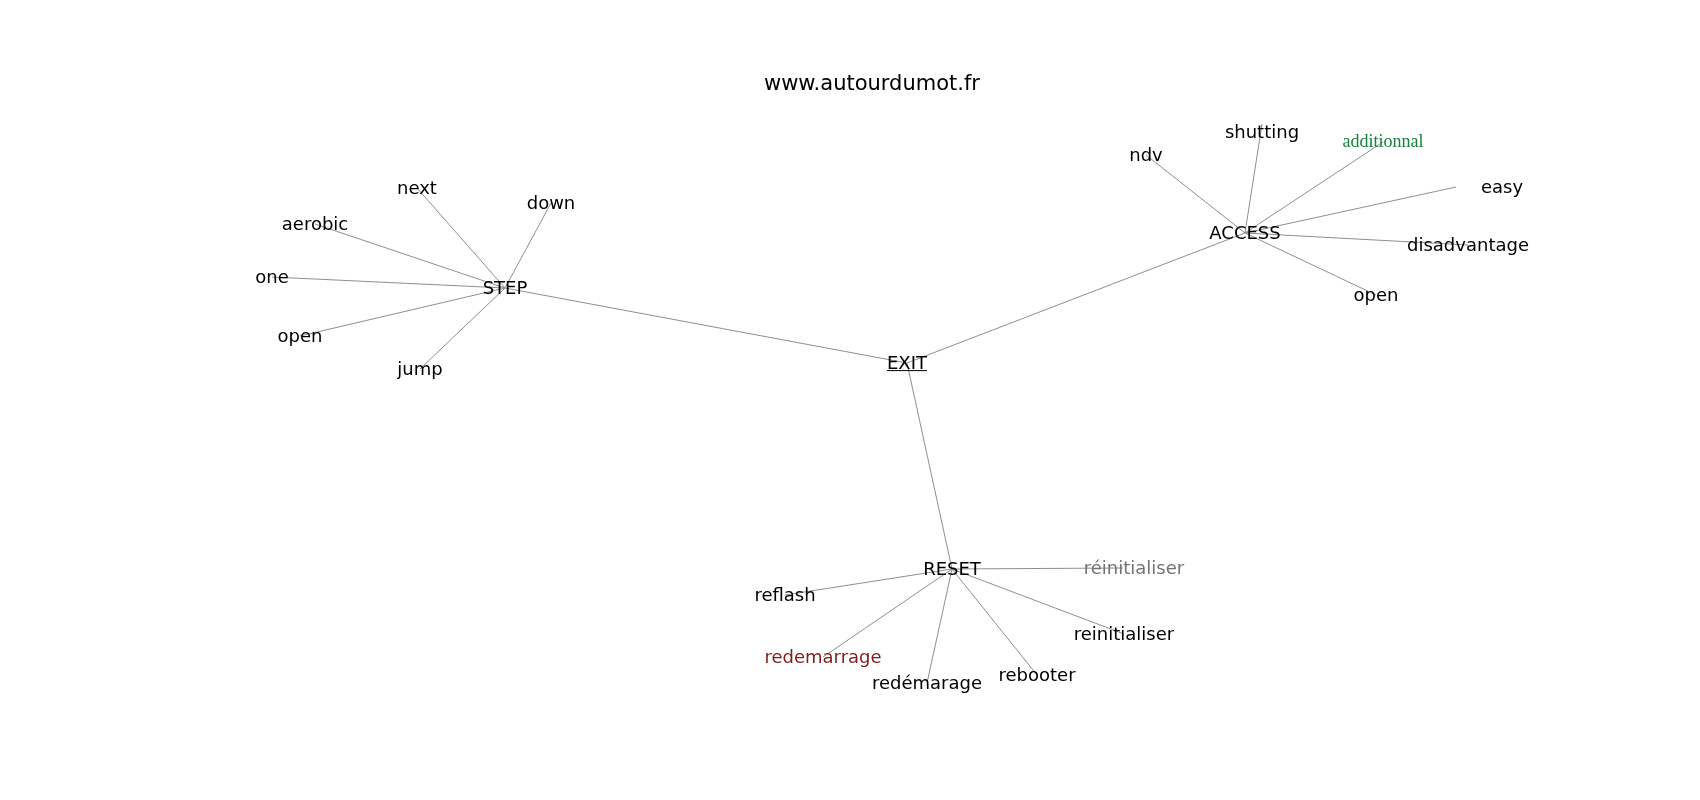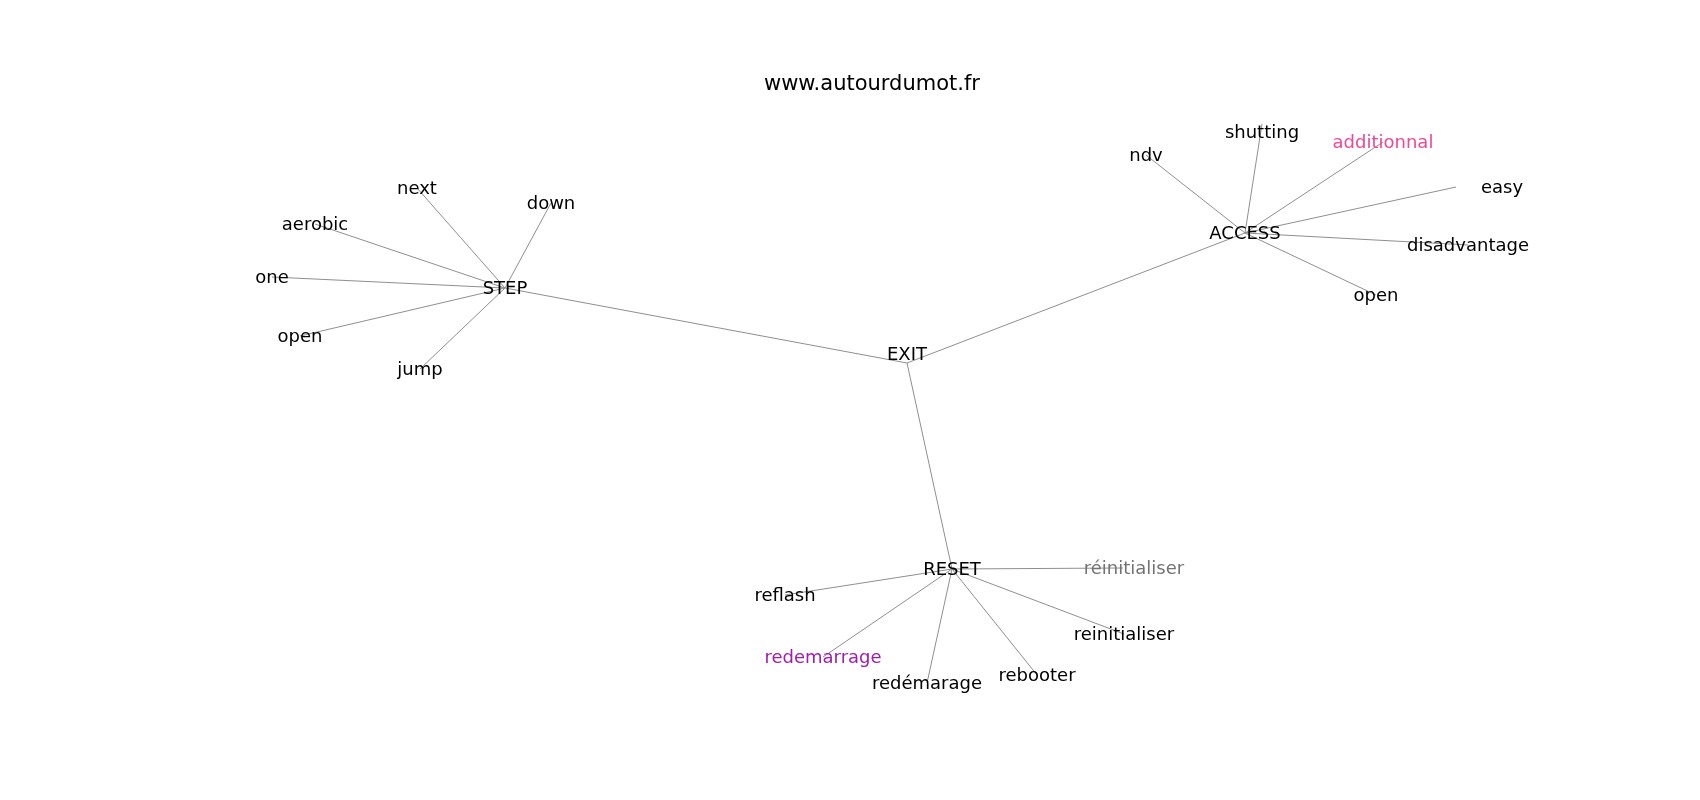--- a/index.html
+++ b/index.html
@@ -64,37 +64,37 @@
       <line x1="1245" y1="233" x2="1468" y2="245" stroke="#8f8f8f" stroke-width="1"></line>
       <line x1="1245" y1="233" x2="1376" y2="295" stroke="#8f8f8f" stroke-width="1"></line>
       <line x1="952" y1="569" x2="1123" y2="568" stroke="#8f8f8f" stroke-width="1"></line>
       <line x1="952" y1="569" x2="785" y2="595" stroke="#8f8f8f" stroke-width="1"></line>
       <line x1="952" y1="569" x2="1124" y2="634" stroke="#8f8f8f" stroke-width="1"></line>
       <line x1="952" y1="569" x2="823" y2="657" stroke="#8f8f8f" stroke-width="1"></line>
       <line x1="952" y1="569" x2="927" y2="683" stroke="#8f8f8f" stroke-width="1"></line>
       <line x1="952" y1="569" x2="1037" y2="675" stroke="#8f8f8f" stroke-width="1"></line>
     </svg>
   <div class="node-layer">
-      <div class="node-label" style="left: 907px; top: 354px; color: rgb(0, 0, 0);">EXIT</div>
+      <div class="node-label" style="left: 907px; top: 363px; color: rgb(0, 0, 0); text-decoration: underline;">EXIT</div>
       <div class="node-label" style="left: 505px; top: 288px; color: rgb(0, 0, 0);">STEP</div>
       <div class="node-label" style="left: 417px; top: 188px; color: rgb(0, 0, 0);">next</div>
       <div class="node-label" style="left: 551px; top: 203px; color: rgb(0, 0, 0);">down</div>
       <div class="node-label" style="left: 315px; top: 224px; color: rgb(0, 0, 0);">aerobic</div>
       <div class="node-label" style="left: 272px; top: 277px; color: rgb(0, 0, 0);">one</div>
       <div class="node-label" style="left: 300px; top: 336px; color: rgb(0, 0, 0);">open</div>
       <div class="node-label" style="left: 420px; top: 369px; color: rgb(0, 0, 0);">jump</div>
       <div class="node-label" style="left: 1245px; top: 233px; color: rgb(0, 0, 0);">ACCESS</div>
       <div class="node-label" style="left: 1146px; top: 155px; color: rgb(0, 0, 0);">ndv</div>
       <div class="node-label" style="left: 1262px; top: 132px; color: rgb(0, 0, 0);">shutting</div>
-      <div class="node-label" style="left: 1383px; top: 142px; color: #ec4899;">additionnal</div>
+      <div class="node-label" style="left: 1383px; top: 142px; color: #15803d; font-family: Liberation Serif, serif;">additionnal</div>
       <div class="node-label" style="left: 1456px; top: 187px; color: rgb(0, 0, 0); margin-left: 46px;">easy</div>
       <div class="node-label" style="left: 1468px; top: 245px; color: rgb(0, 0, 0);">disadvantage</div>
       <div class="node-label" style="left: 1376px; top: 295px; color: rgb(0, 0, 0);">open</div>
       <div class="node-label" style="left: 952px; top: 569px; color: rgb(0, 0, 0);">RESET</div>
       <div class="node-label" style="left: 1123px; top: 568px; color: #737373; margin-left: 11px;">réinitialiser</div>
       <div class="node-label" style="left: 785px; top: 595px; color: rgb(0, 0, 0);">reflash</div>
       <div class="node-label" style="left: 1124px; top: 634px; color: rgb(0, 0, 0);">reinitialiser</div>
-      <div class="node-label" style="left: 823px; top: 657px; color: #a21caf;">redemarrage</div>
+      <div class="node-label" style="left: 823px; top: 657px; color: #7f1d1d;">redemarrage</div>
       <div class="node-label" style="left: 927px; top: 683px; color: rgb(0, 0, 0);">redémarage</div>
       <div class="node-label" style="left: 1037px; top: 675px; color: rgb(0, 0, 0);">rebooter</div>
     </div>
   <div class="graph-title" style="left: 872px; top: 83px;">www.autourdumot.fr</div>
 </div>
 
 </body></html>

